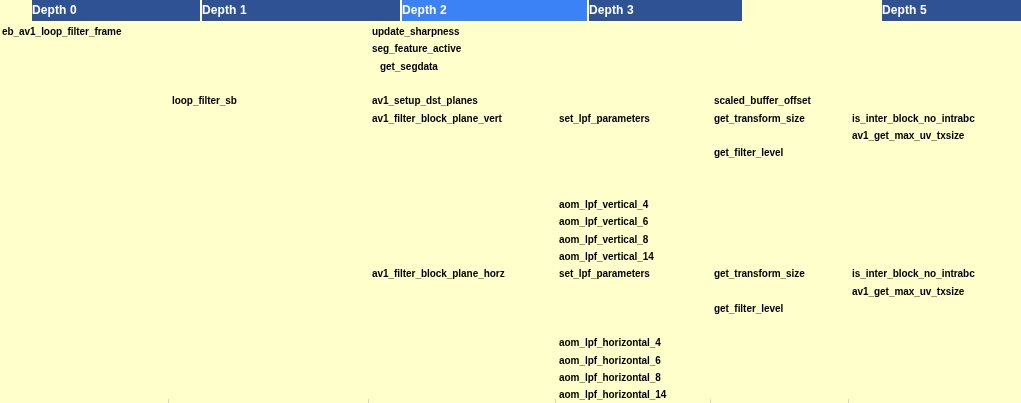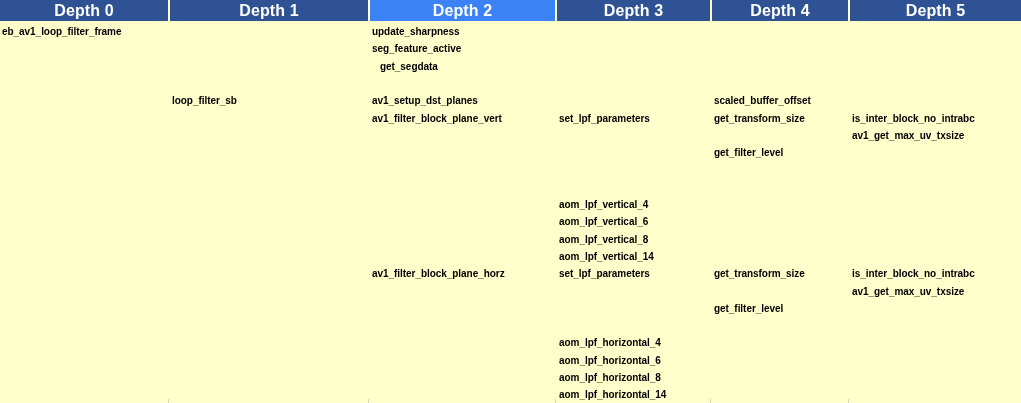--- a/index.html
+++ b/index.html
@@ -23,29 +23,29 @@
     left: 0;
     top: 0;
     width: 1021px;
     height: 21px;
     display: flex;
     background: #FFFFCC;
   }
   .header-cell {
     background: #2E5293;
     color: #FFFFFF;
-    font-size: 16px;
+    font-size: 12px;
     font-weight: bold;
     line-height: 21px;
-    text-align: center;
     box-sizing: border-box;
     margin-right: 2px;
     overflow: hidden;
     white-space: nowrap;
     letter-spacing: 0.1px;
+    margin-left: 32px;
   }
   .header-cell:last-child { margin-right: 0; }
 
   
   .body-area {
     position: absolute;
     left: 0;
     top: 23px;
     width: 1021px;
     height: 380px;
@@ -79,21 +79,20 @@
 </head>
 <body>
 
 <div id="page">
 
   <div class="header-row">
       <div class="header-cell" style="position: absolute; left: 0px; width: 168px; background: rgb(46, 82, 147); color: rgb(255, 255, 255);">Depth 0</div>
       <div class="header-cell" style="position: absolute; left: 170px; width: 198px; background: rgb(46, 82, 147); color: rgb(255, 255, 255);">Depth 1</div>
       <div class="header-cell" style="position: absolute; left: 370px; width: 185px; background: #3b82f6; color: rgb(255, 255, 255);">Depth 2</div>
       <div class="header-cell" style="position: absolute; left: 557px; width: 153px; background: rgb(46, 82, 147); color: rgb(255, 255, 255);">Depth 3</div>
-      <div class="header-cell" style="position: absolute; left: 712px; width: 136px; background: rgb(46, 82, 147); color: rgb(255, 255, 255);">Depth 4</div>
       <div class="header-cell" style="position: absolute; left: 850px; width: 171px; background: rgb(46, 82, 147); color: rgb(255, 255, 255);">Depth 5</div>
     </div>
 
   <div class="body-area">
       <div class="col" style="left: 0px; width: 168px;">
         <div class="cell" style="top: 0px; left: 2px; color: rgb(0, 0, 0);">eb_av1_loop_filter_frame</div>
       </div>
       <div class="col" style="left: 170px; width: 198px;">
         <div class="cell" style="top: 69.2px; left: 2px; color: rgb(0, 0, 0);">loop_filter_sb</div>
       </div>

